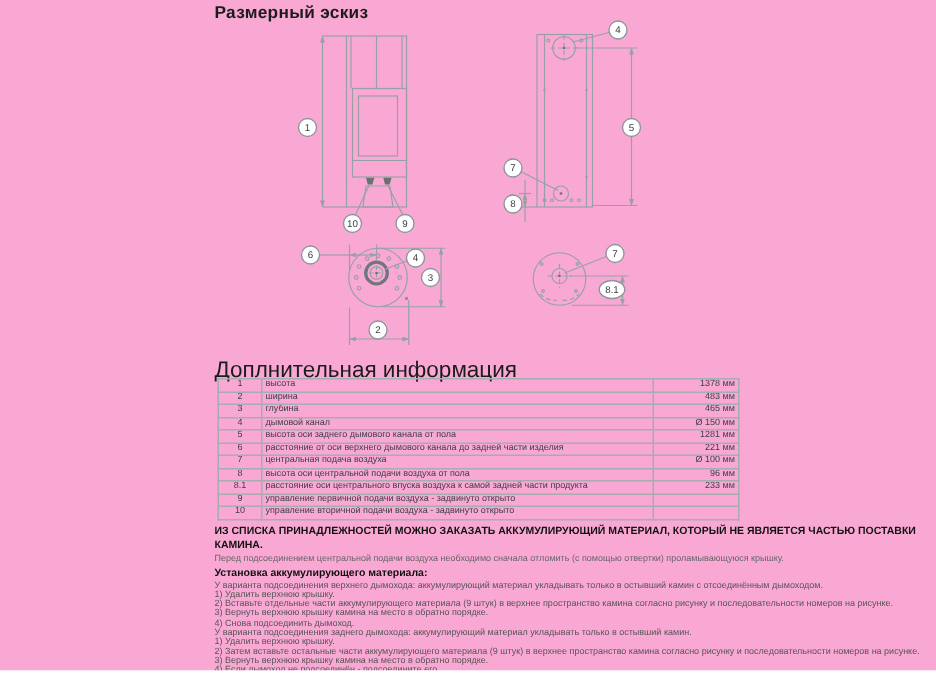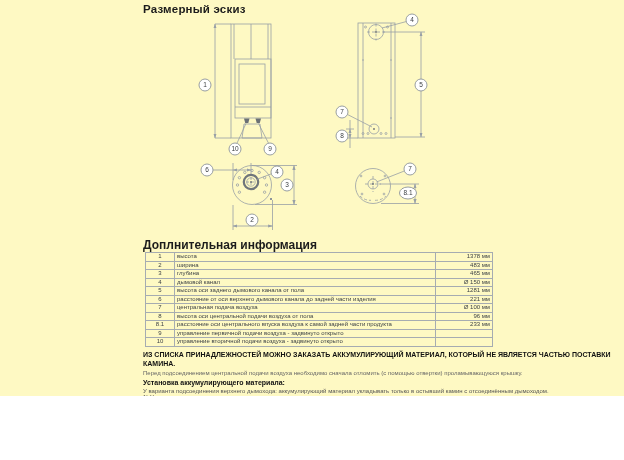--- a/index.html
+++ b/index.html
@@ -1,31 +1,31 @@
 <!DOCTYPE html>
 <html><head>
 <meta charset="utf-8">
 <style>
   html,body { margin:0; padding:0; background:#ffffff; }
   .page {
-    position:relative; width:624px; height:396px; background:#fef9c3;
+    position:relative; width:624px; height:447px; background:#f9a8d4;
     font-family:"Liberation Sans", sans-serif; overflow:hidden; color:#222;
   }
   .doc-title {
     position:absolute; left:143px; top:3px; font-size:11.5px; font-weight:bold;
     color:#1c1c1c; letter-spacing:0.2px;
   }
   .drawing-svg { position:absolute; left:143px; top:0; }
   .dwg { stroke:#98a0a6; stroke-width:0.8; fill:none; }
   .dwg-thick { stroke:#70767b; stroke-width:2.2; fill:none; }
   .dash { stroke-dasharray:3 2; }
   .callout-circle { fill:#ffffff; stroke:#8d949a; stroke-width:0.9; }
   .callout-text { font-size:6.5px; fill:#3c4043; text-anchor:middle; font-family:"Liberation Sans", sans-serif; }
   .info-title {
-    position:absolute; left:143px; top:238px; font-size:12px; font-weight:bold; color:#1c1c1c;
+    position:absolute; left:143px; top:238px; font-size:15px; font-weight:normal; color:#1c1c1c;
   }
   table.info {
     position:absolute; left:145px; top:252px; width:342px;
     border-collapse:collapse; table-layout:fixed;
   }
   table.info td {
     border:1px solid #a6acb1; font-size:6px; color:#3a3f44;
     height:7.5px; line-height:7px; padding:0 2px; overflow:hidden; white-space:nowrap;
   }
   td.c-num { width:24px; text-align:center; }

